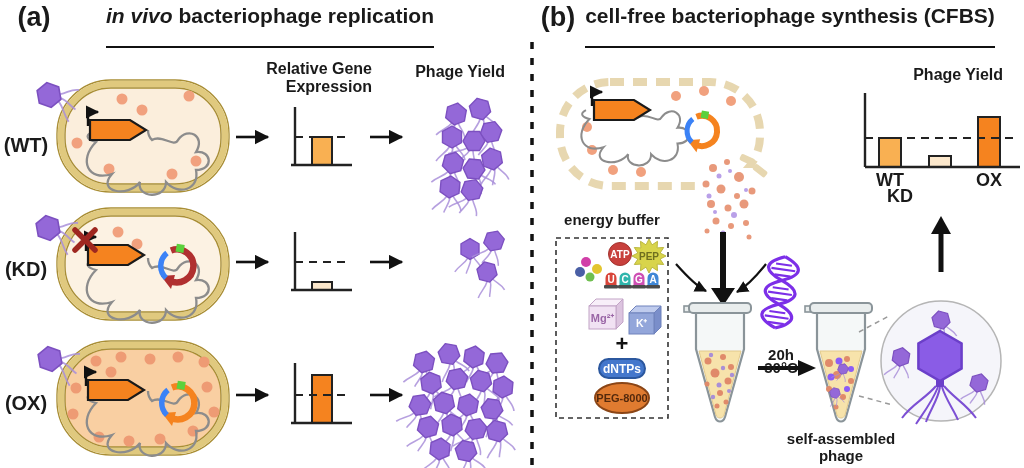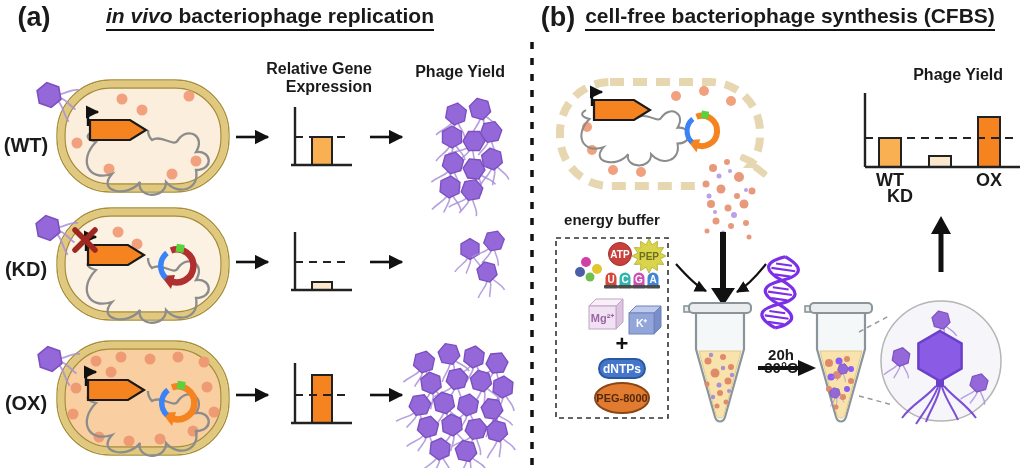--- a/index.html
+++ b/index.html
@@ -2,21 +2,21 @@
 <html><head>
 <meta charset="utf-8">
 <style>
   html,body{margin:0;padding:0;background:#fff;}
   .figure{position:relative;width:1024px;height:468px;background:#ffffff;
           font-family:"Liberation Sans",sans-serif;overflow:hidden;color:#1a1a1a;}
   .figure svg.bg{position:absolute;left:0;top:0;}
   .lbl{position:absolute;text-align:center;font-weight:bold;line-height:1.12;white-space:normal;}
   .tag{font-size:27px;}
   .ptitle{font-size:21px;}
-  .ptitle .ul{display:inline-block;border-bottom:2.5px solid #111;padding-bottom:1px;}
+  .ptitle .ul{display:inline-block;border-bottom:2.5px solid #111;padding-bottom:18px;}
   .ital{font-style:italic;}
   .colhead{font-size:16px;font-weight:bold;text-align:right;}
   .rowlab{font-size:20px;}
   .small{font-size:15px;}
   .axislab{font-size:18px;}
 </style>
 </head>
 <body>
 
 <div class="figure">
@@ -415,17 +415,18 @@
 <div class="lbl rowlab" style="left:0px;top:392px;width:52px;">(OX)</div>
 
 <div class="lbl tag" style="left:532px;top:2px;width:52px;">(b)</div>
 <div class="lbl ptitle" style="left:560px;top:4px;width:460px;">
   <span class="ul">cell-free bacteriophage synthesis (CFBS)</span>
 </div>
 <div class="lbl colhead" style="left:879px;top:66px;width:124px;">Phage Yield</div>
 <div class="lbl small" style="left:552px;top:212px;width:120px;">energy buffer</div>
 <div class="lbl small" style="left:757px;top:347px;width:48px;">20h</div>
 <div class="lbl small" style="left:757px;top:360px;width:48px;">30°C</div>
+<div class="lbl small" style="left:786px;top:431px;width:110px;">self-assembled phage</div>
 <div class="lbl axislab" style="left:868px;top:170px;width:44px;">WT</div>
 <div class="lbl axislab" style="left:878px;top:170px;width:44px;margin-top:16px;">KD</div>
 <div class="lbl axislab" style="left:967px;top:170px;width:44px;">OX</div>
 
 </div>
 
 </body></html>

